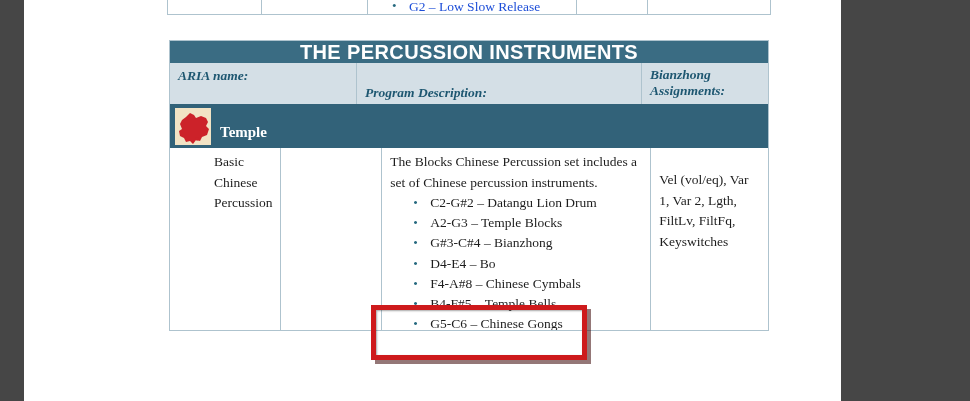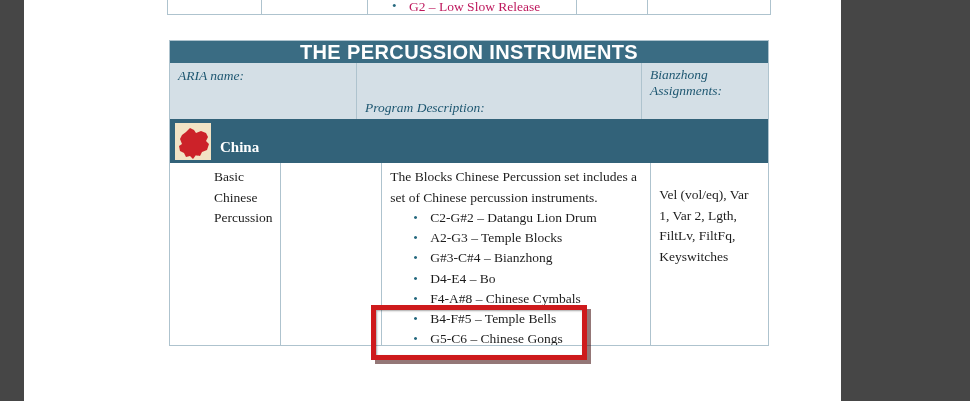--- a/index.html
+++ b/index.html
@@ -22,21 +22,21 @@
     width: 604px; height: 18px;
     display: flex;
     border-bottom: 1px solid var(--table-border, #aec3ce);
   }
   .prev-table .pcell { border-left: 1px solid var(--table-border, #aec3ce); height: 100%; }
   .prev-table .pcell:last-child { border-right: 1px solid var(--table-border, #aec3ce); }
   .pc1 { width: 94px; } .pc2 { width: 106px; } .pc3 { width: 209px; position: relative; }
   .pc4 { width: 71px; } .pc5 { width: 124px; }
   .prev-item {
     position: absolute; left: 24px; top: 2px;
-    font-size: 13.5px; color: #be185d; white-space: nowrap;
+    font-size: 13.5px; color: #1d4ed8; white-space: nowrap;
     padding-left: 17px;
   }
   .prev-item::before {
     content: '•'; position: absolute; left: 0; top: -1px;
     color: var(--bullet, #26697f); font-size: 13px;
   }
   
   .main-table {
     position: absolute; left: 145px; top: 40px;
     width: 600px;
@@ -44,25 +44,25 @@
   }
   .title-bar {
     height: 22px;
     background: var(--title-bar, #3a6c83);
     color: #ffffff;
     font-family: "Liberation Sans", "DejaVu Sans", sans-serif;
     font-weight: bold; font-size: 20px; letter-spacing: 0.4px;
     display: flex; align-items: center; justify-content: center;
   }
   .header-row {
-    height: 56px;
+    height: 41px;
     background: var(--header-bg, #d4dfe6);
     display: flex;
     color: var(--header-text, #1e5771);
-    font-style: italic; font-weight: normal; font-size: 13.5px;
+    font-style: italic; font-weight: bold; font-size: 13.5px;
   }
   .header-row .hcell { height: 100%; }
   .h-aria { width: 187px; border-right: 1px solid var(--table-border, #aec3ce); padding: 5px 8px; }
   .h-desc { width: 285px; border-right: 1px solid var(--table-border, #aec3ce);
             display: flex; align-items: flex-end; padding: 0 8px 3px 8px; }
   .h-ctrl { width: 126px; padding: 4px 8px; line-height: 16px; }
   .section-row {
     height: 44px;
     background: var(--section-bar, #326279);
     display: flex; align-items: center;
@@ -135,21 +135,21 @@
         <div class="hcell h-ctrl">
           <span>Bianzhong Assignments:</span>
         </div>
       </div>
       <div class="section-row">
         <svg class="flag" viewBox="0 0 36 37" xmlns="http://www.w3.org/2000/svg" aria-hidden="true">
           <rect x="0" y="0" width="36" height="37" fill="#f2e3c5"></rect>
           <path fill="#cc2229" d="M11,9 l4,-4 4,2 2,3 5,-2 5,2 2,4 -2,4 3,3 -2,6 -5,2 -2,4 -4,-1 -3,4 -3,-3 -4,1 -2,-4 -4,-2 -1,-5 3,-2 -2,-5 2,-4 z"></path>
           <circle cx="22" cy="31" r="1.6" fill="#cc2229"></circle>
         </svg>
-        <span class="section-label">China</span>
+        <span class="section-label">Temple</span>
       </div>
       <div class="body-row">
         <div class="bcell b-aria">
           <span>Basic Chinese Percussion</span>
         </div>
         <div class="bcell b-blank"></div>
         <div class="bcell b-desc">
           <div>The Blocks Chinese Percussion set includes a set of Chinese percussion instruments.</div>
           <ul class="key-list">
               <li><span>C2-G#2 – Datangu Lion Drum</span></li>

